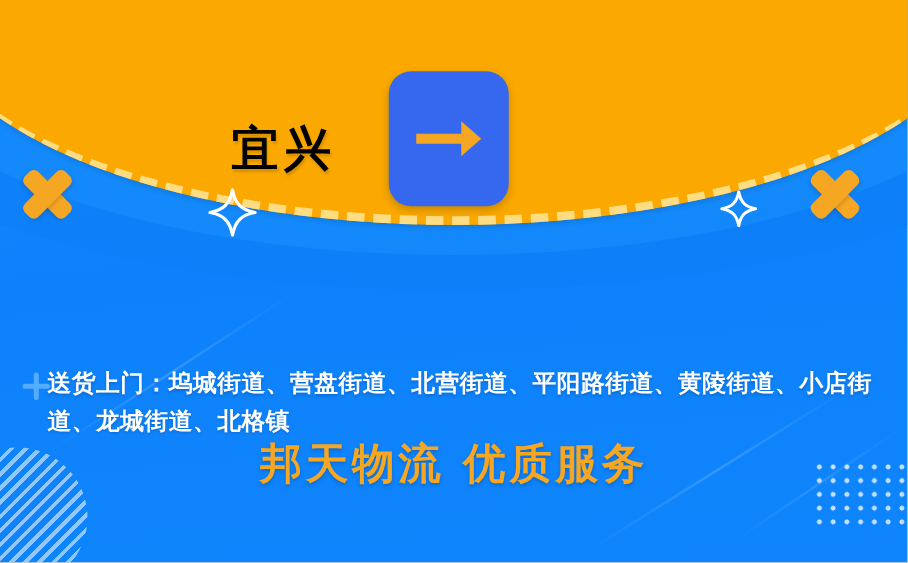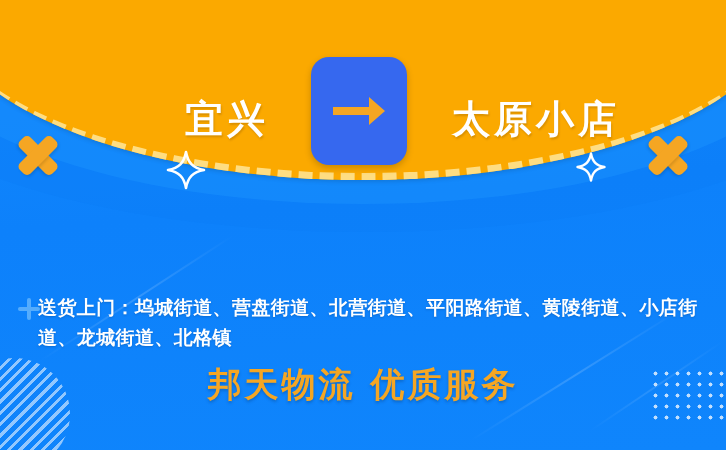--- a/index.html
+++ b/index.html
@@ -104,21 +104,21 @@
     display: flex;
     align-items: center;
     justify-content: center;
   }
   .arrow-card svg { display:block; }
 
   
   .headline-left, .headline-right {
     position: absolute;
     top: 96px;
-    color: #ffffff;
+    color: #000000;
     font-size: 38px;
     font-weight: bold;
     letter-spacing: 4px;
     line-height: 46px;
     text-shadow: 1px 2px 2px rgba(120,70,0,0.25);
     white-space: nowrap;
   }
   .headline-left  { left: 185px; }
   .headline-right { left: 452px; }
 
@@ -202,21 +202,21 @@
     line-height: 30px;
     letter-spacing: 0.4px;
     text-shadow: 0 1px 2px rgba(0,40,90,0.25);
     margin-top: 40px;
   }
 
   .slogan {
     position: absolute;
     left: 0;
     right: 0;
-    top: 362px;
+    top: 348px;
     text-align: center;
     color: #f5a623;
     font-size: 34px;
     font-weight: bold;
     letter-spacing: 3px;
     text-shadow: 0 2px 3px rgba(0,40,90,0.28);
   }
 </style>
 </head>
 <body>
@@ -266,19 +266,18 @@
   <div class="headline-left">宜兴</div>
 
   <div class="arrow-card">
     <span>
       <svg width="60" height="44" viewBox="0 0 60 44">
         <path d="M4 18 H40 V8 L56 22 L40 36 V26 H4 Z" fill="#f5a623"></path>
       </svg>
     </span>
   </div>
 
-  <div class="headline-right">太原小店</div>
 
   <div class="delivery-text">送货上门：坞城街道、营盘街道、北营街道、平阳路街道、黄陵街道、小店街道、龙城街道、北格镇</div>
 
   <div class="slogan">邦天物流 优质服务</div>
 
 </div>
 
 </body></html>

